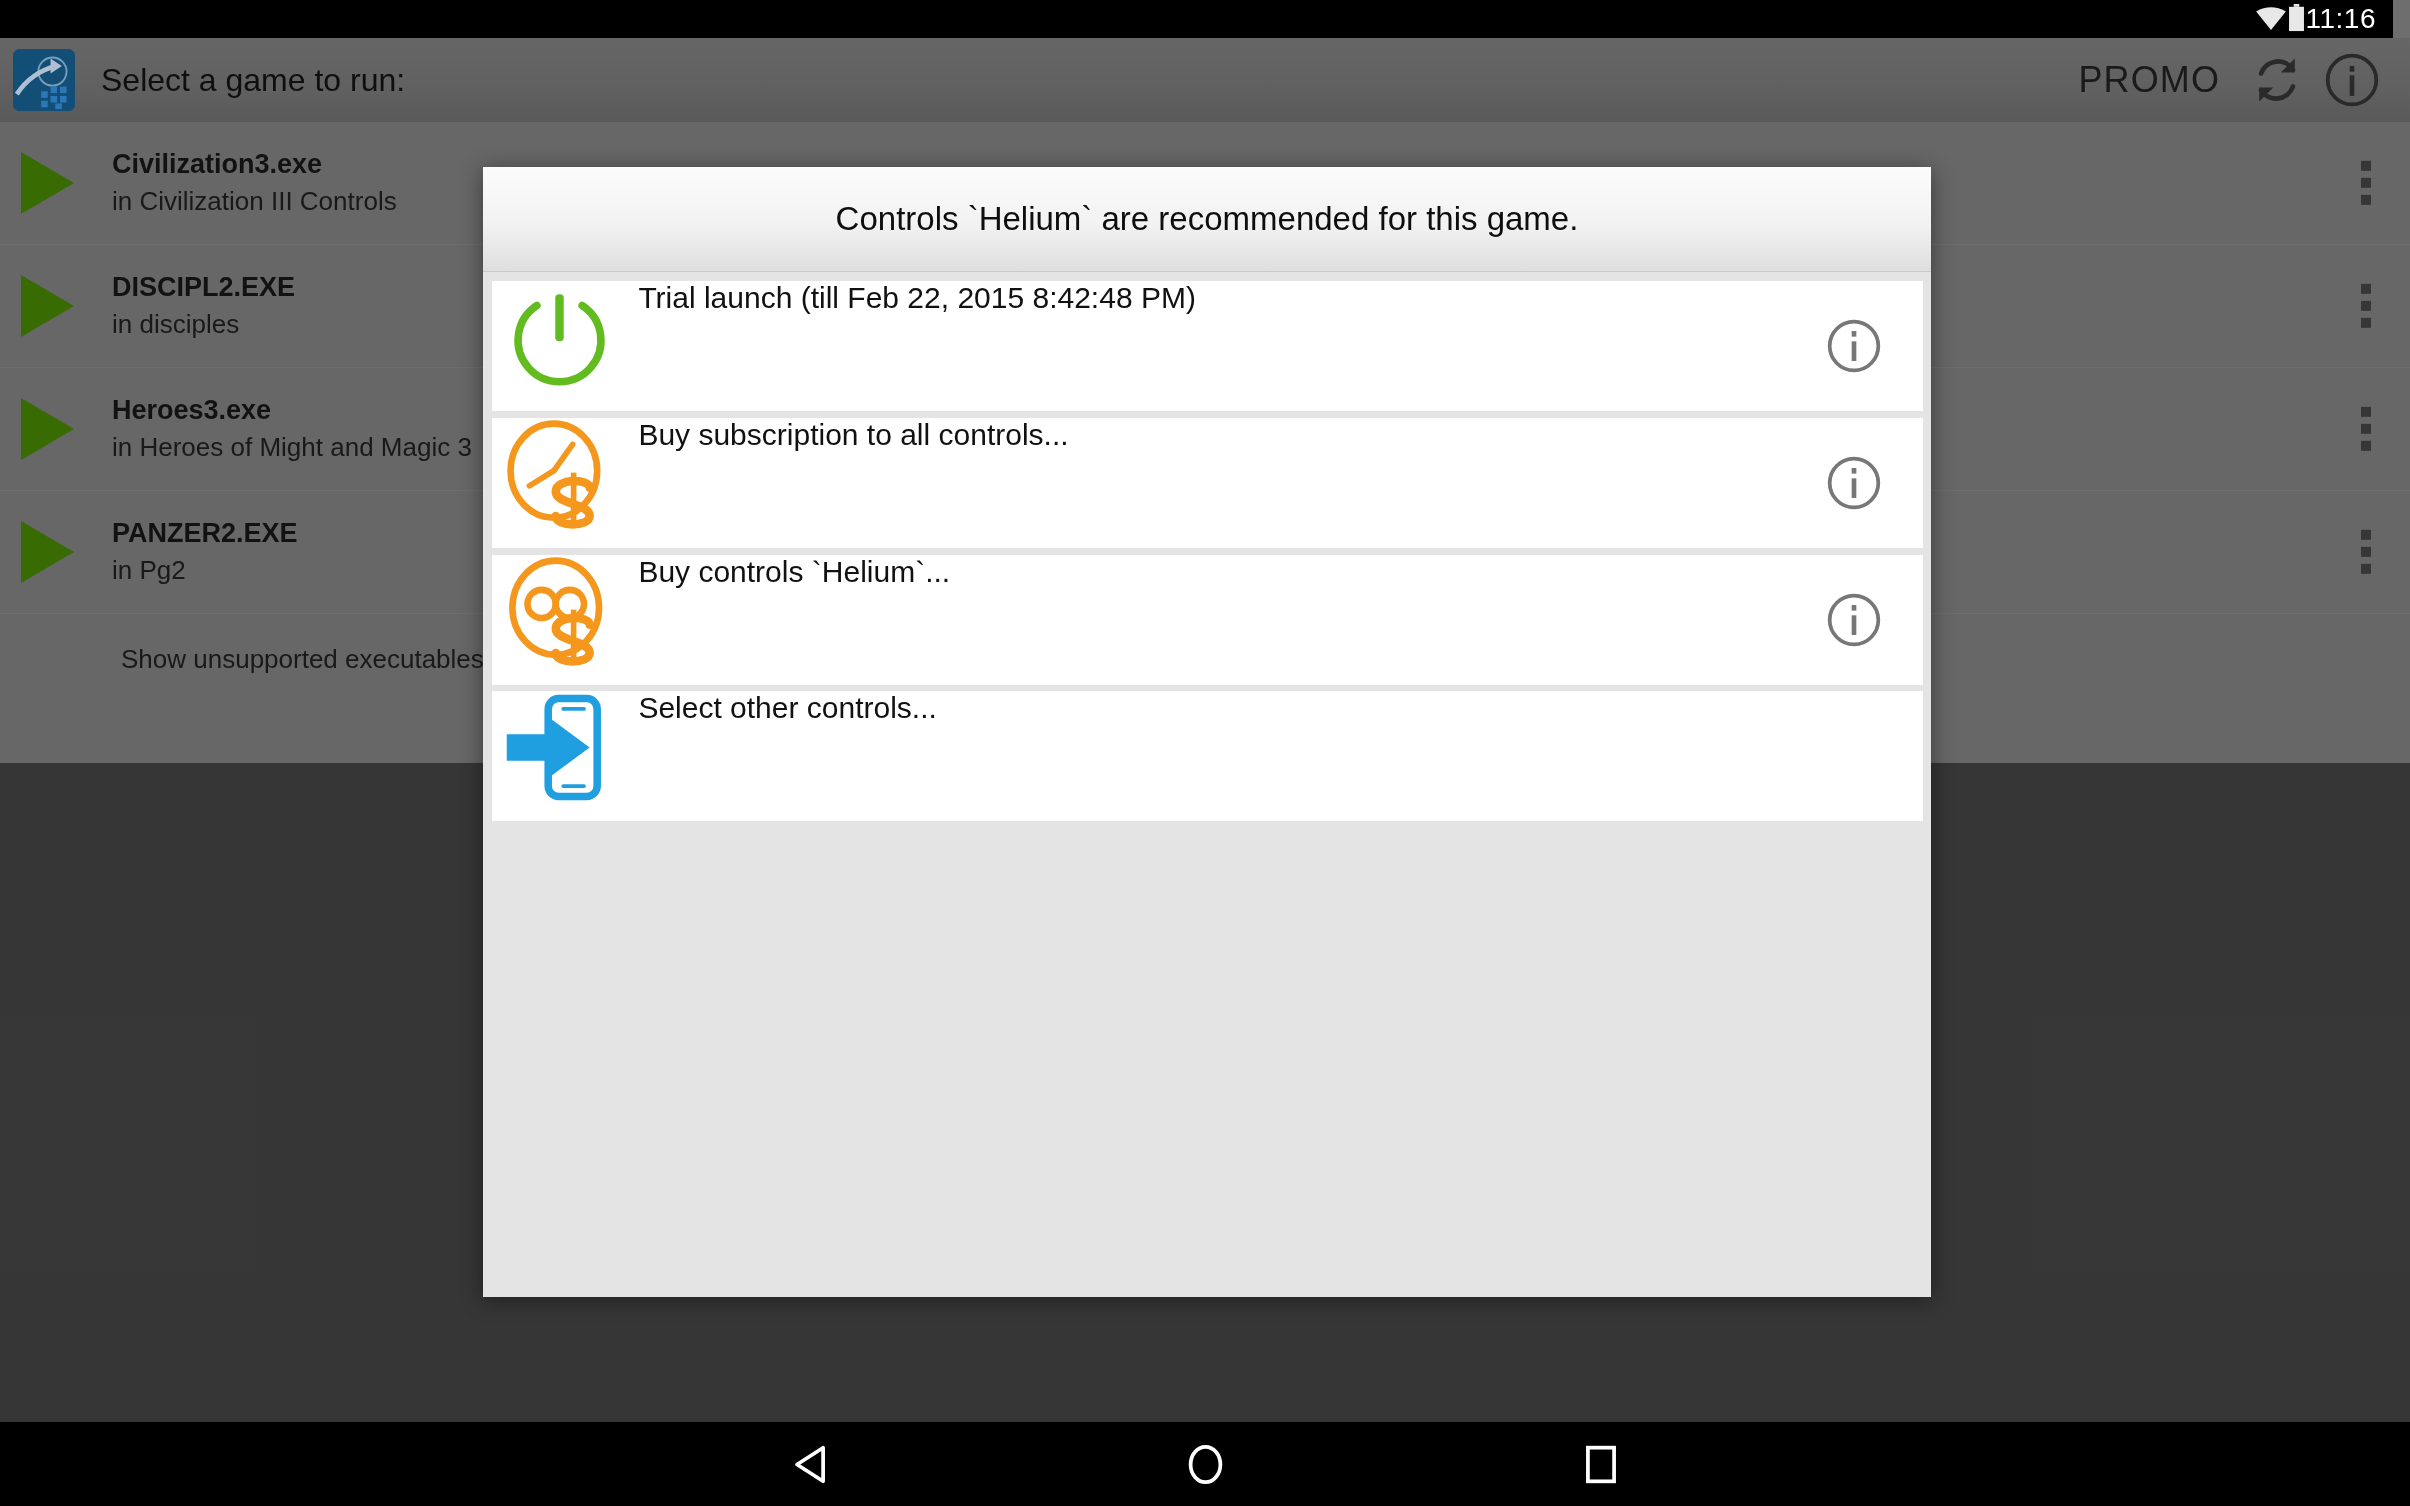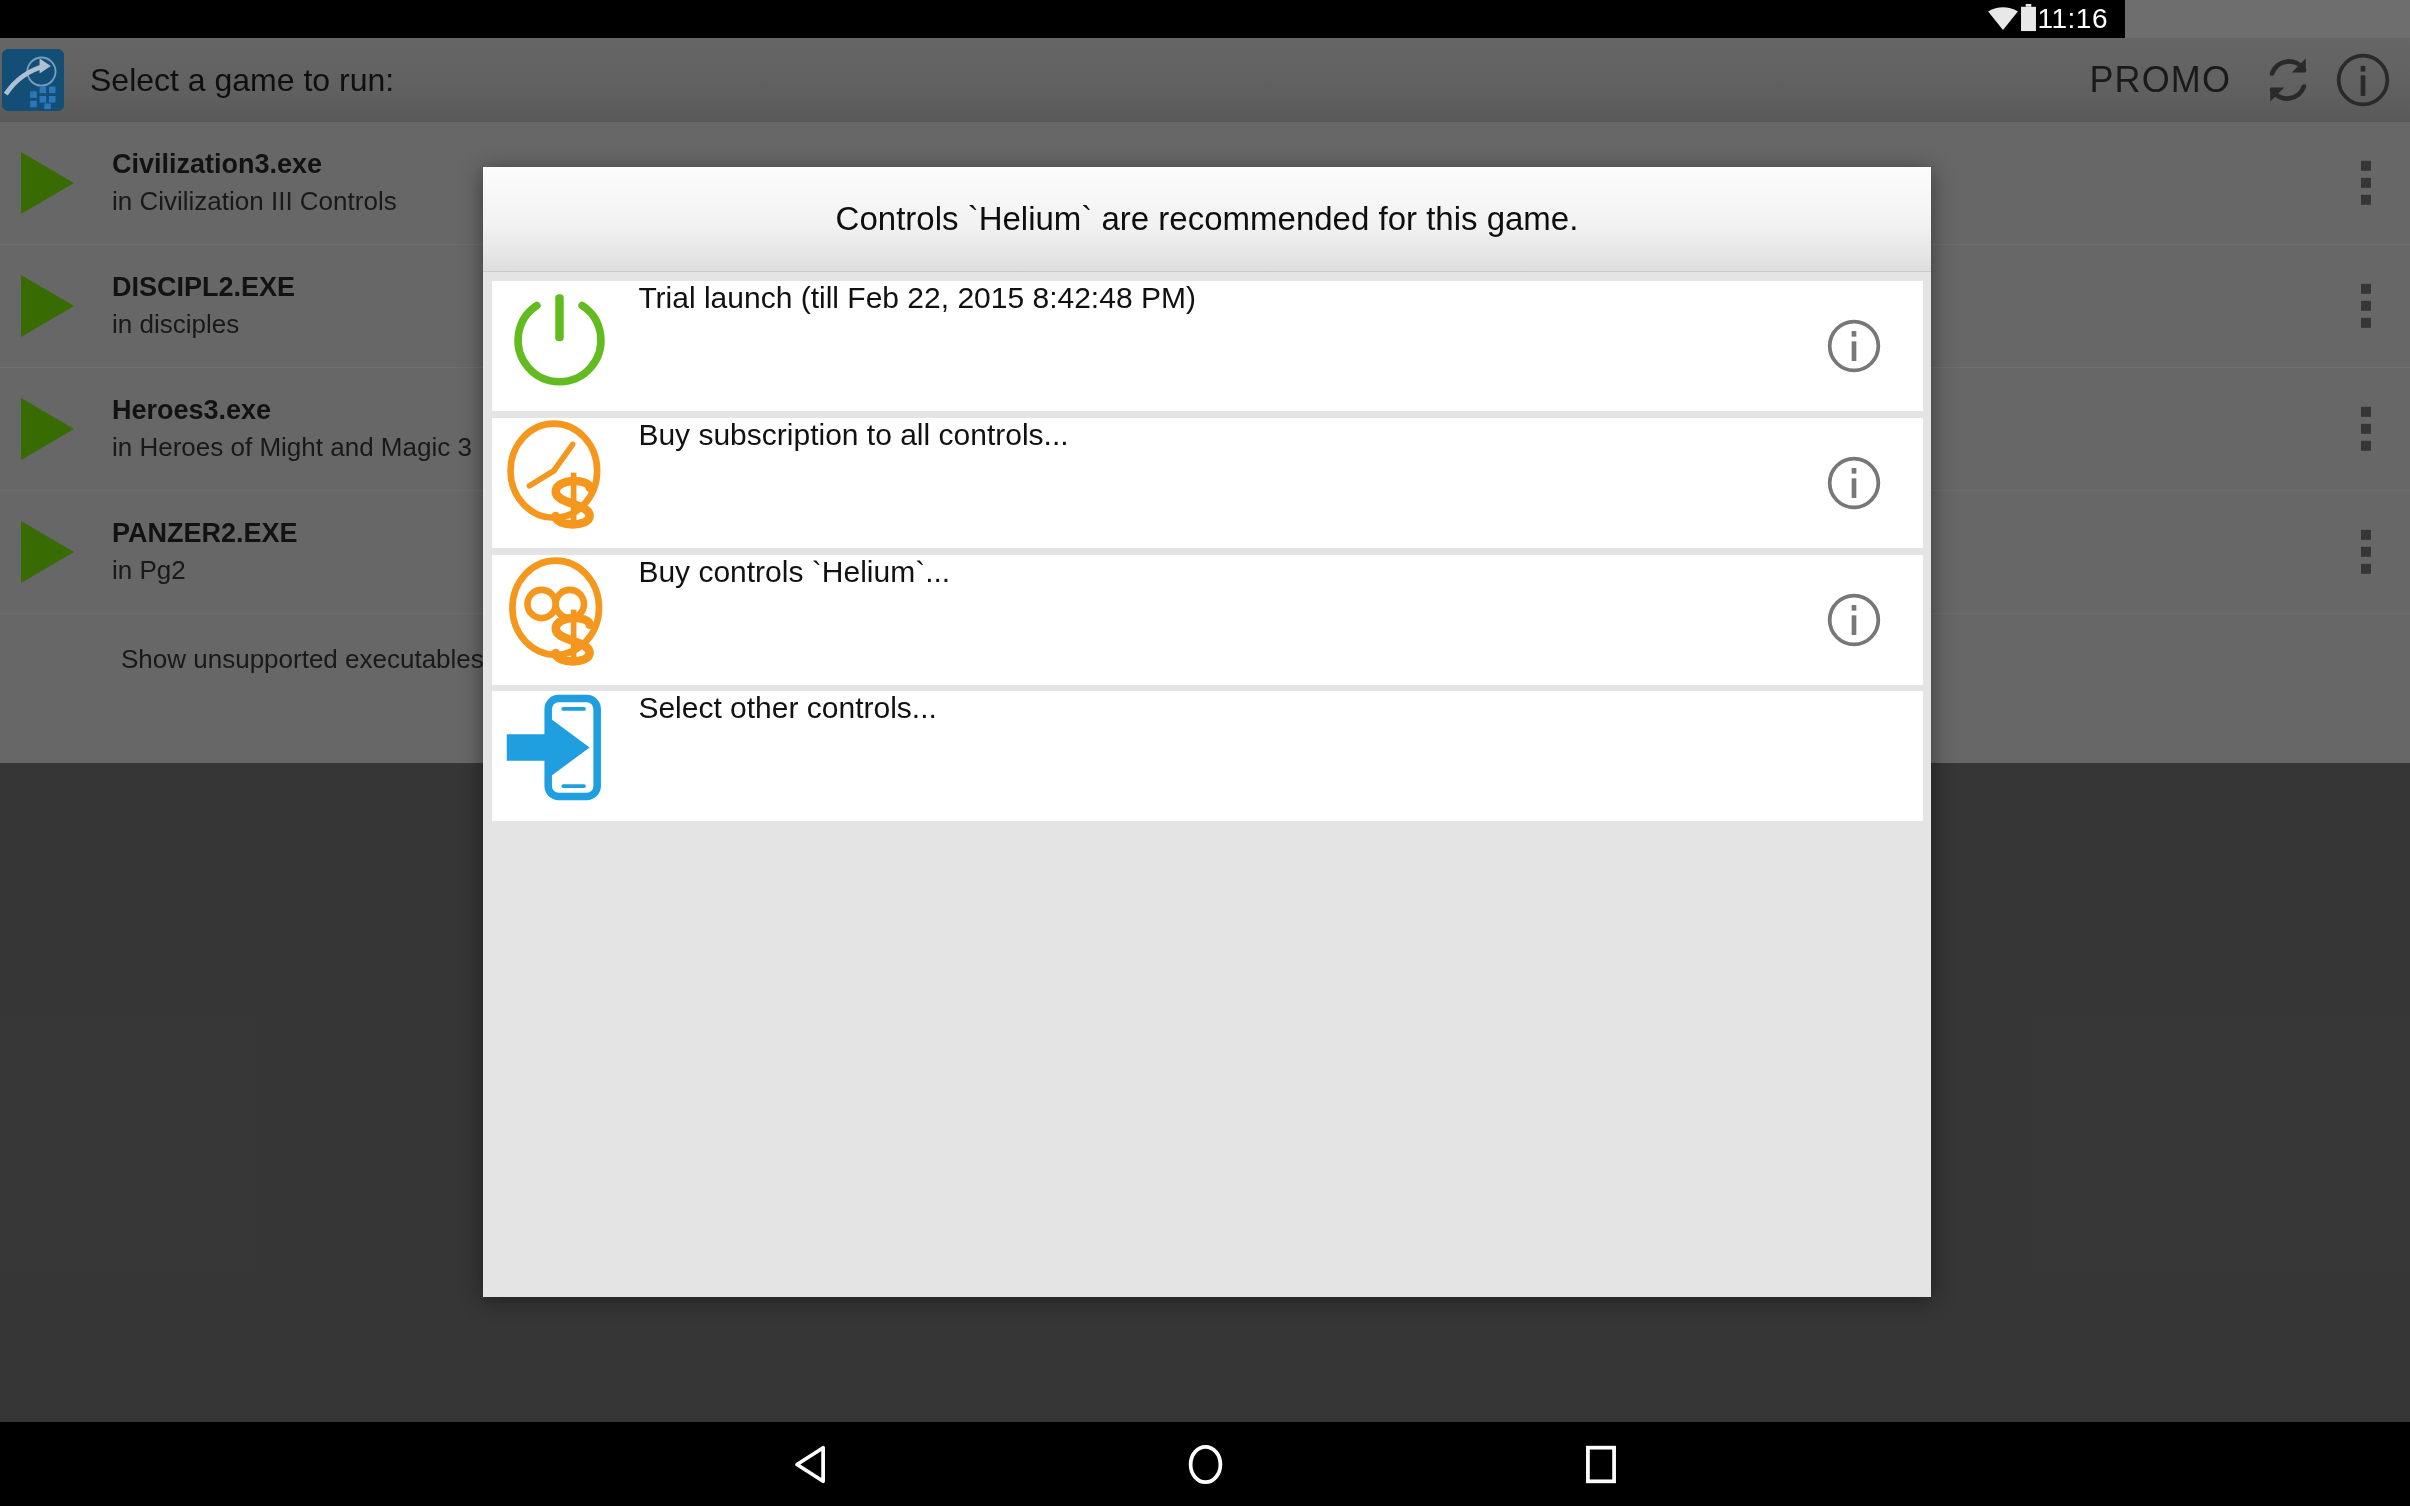--- a/index.html
+++ b/index.html
@@ -6,33 +6,33 @@
   html, body {
     width: 2411px; height: 1507px;
     background: #000;
     font-family: "Liberation Sans", sans-serif;
     overflow: hidden;
   }
   #screen { position: relative; width: 2411px; height: 1507px; background: #6e6e6e; }
 
   
   #statusbar {
-    position: absolute; top: 0; left: 0; width: 2125px; height: 38px;
+    position: absolute; top: 0; left: 0; width: 2393px; height: 38px;
     background: #000; display: flex; align-items: center;
     justify-content: flex-end; padding-right: 17px; 
   }
   #statusbar .clock {
     color: #ffffff; font-size: 28px; letter-spacing: 0.5px; line-height: 1;
   }
 
   
   #actionbar {
     position: absolute; top: 38px; left: 0; width: 2411px; height: 85px;
     background: linear-gradient(to bottom, #6d6d6d 0%, #686868 55%, #5f5f5f 100%);
-    display: flex; align-items: center; padding: 0 2px;
+    display: flex; align-items: center; padding: 0 13px;
     border-bottom: 0.9px solid #5a5a5a;
   }
   #app-icon {
     width: 62px; height: 62px; border-radius: 6.6px; flex: none;
     background: #0f4c75; position: relative; overflow: hidden;
   }
   #actionbar .title {
     color: #101010; font-size: 32px; margin-left: 26px; flex: 1;
     white-space: nowrap; overflow: hidden;
   }

